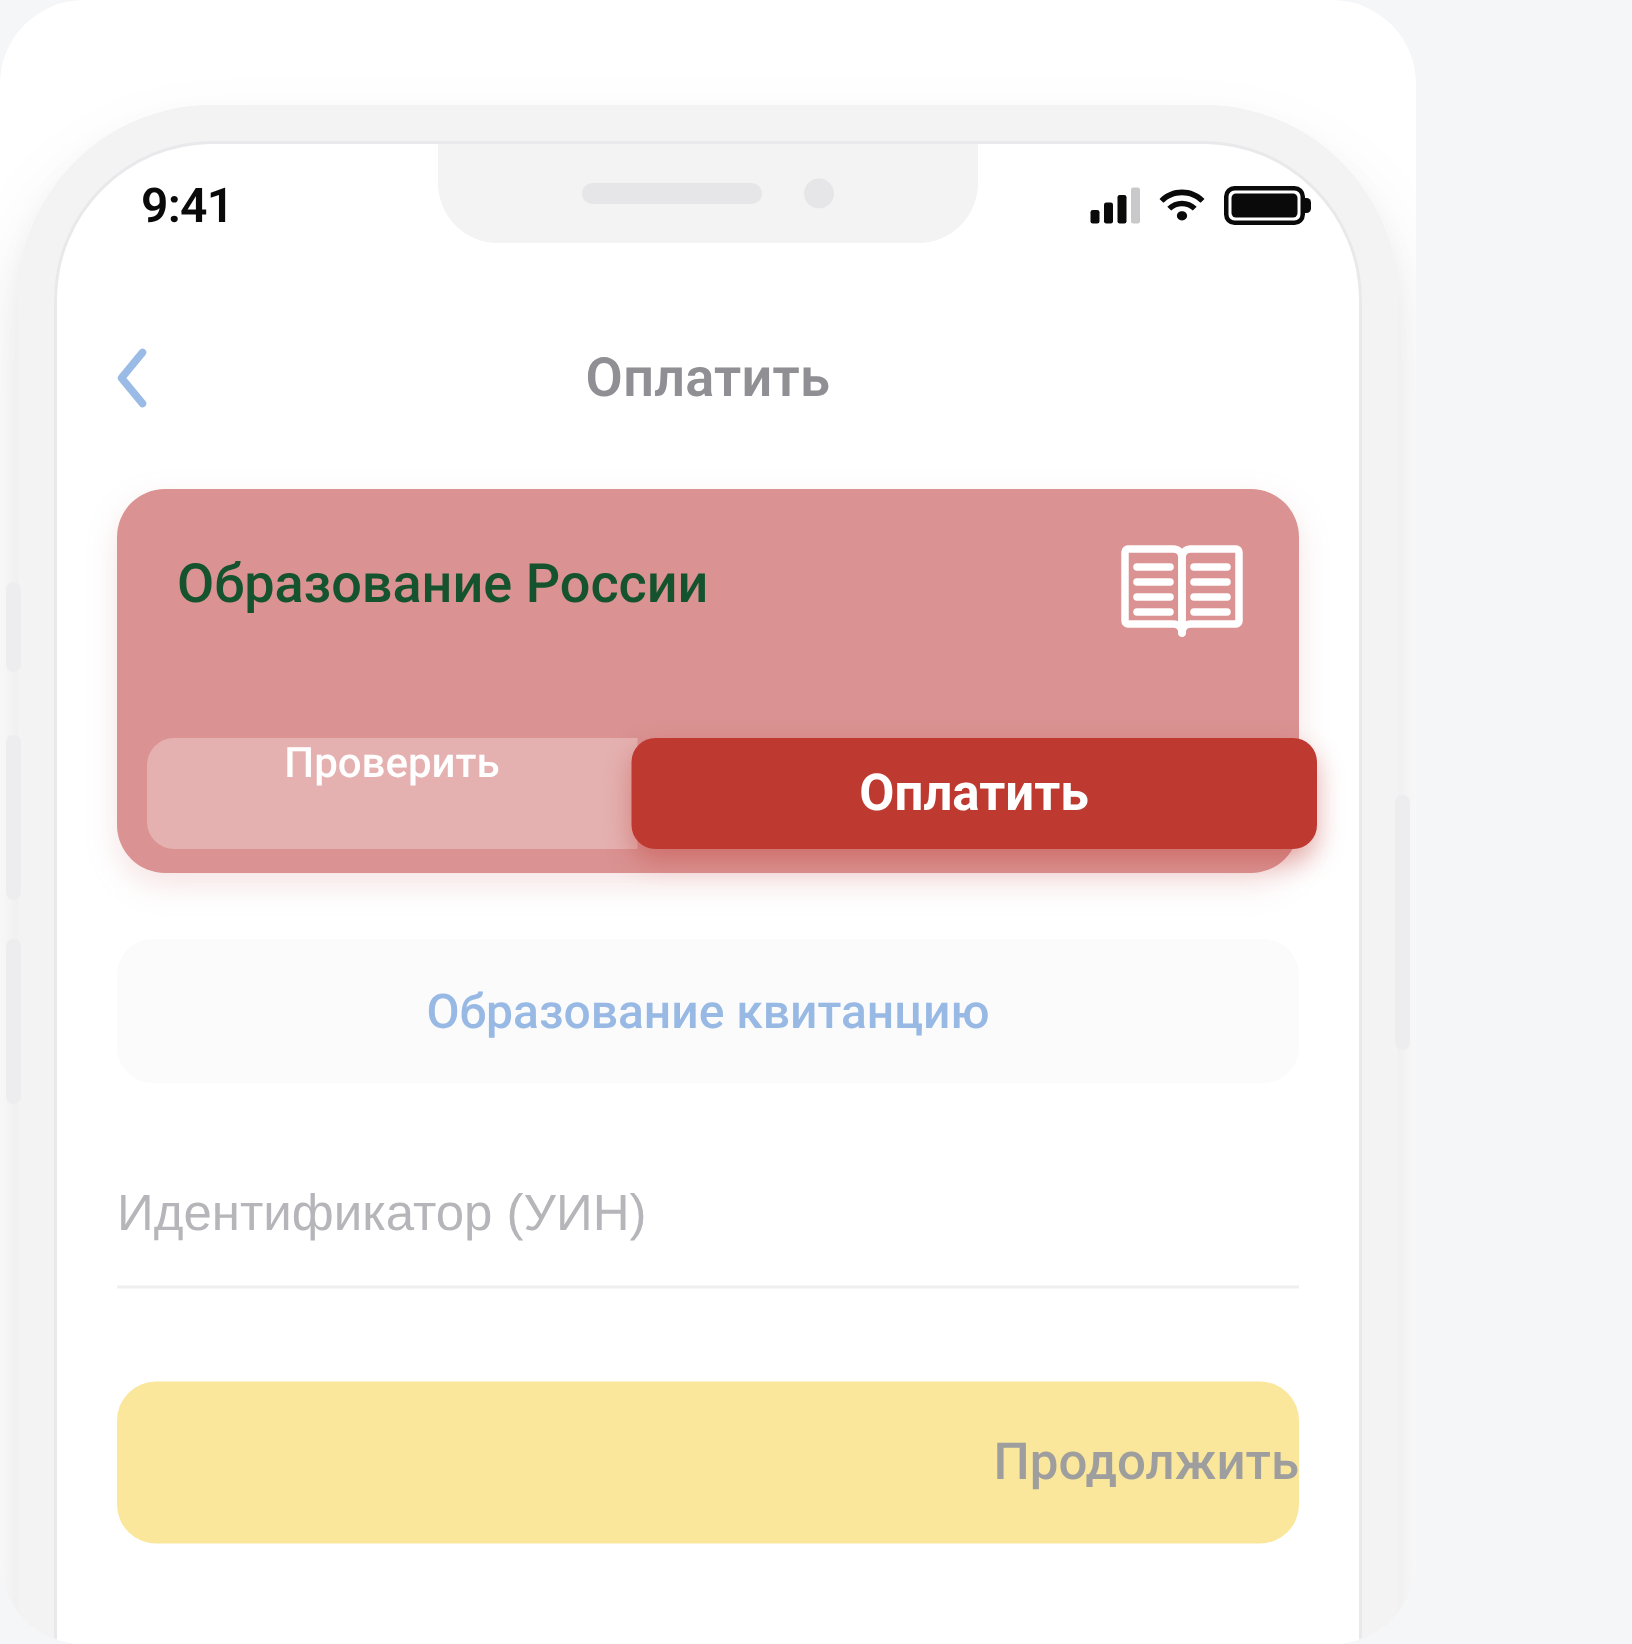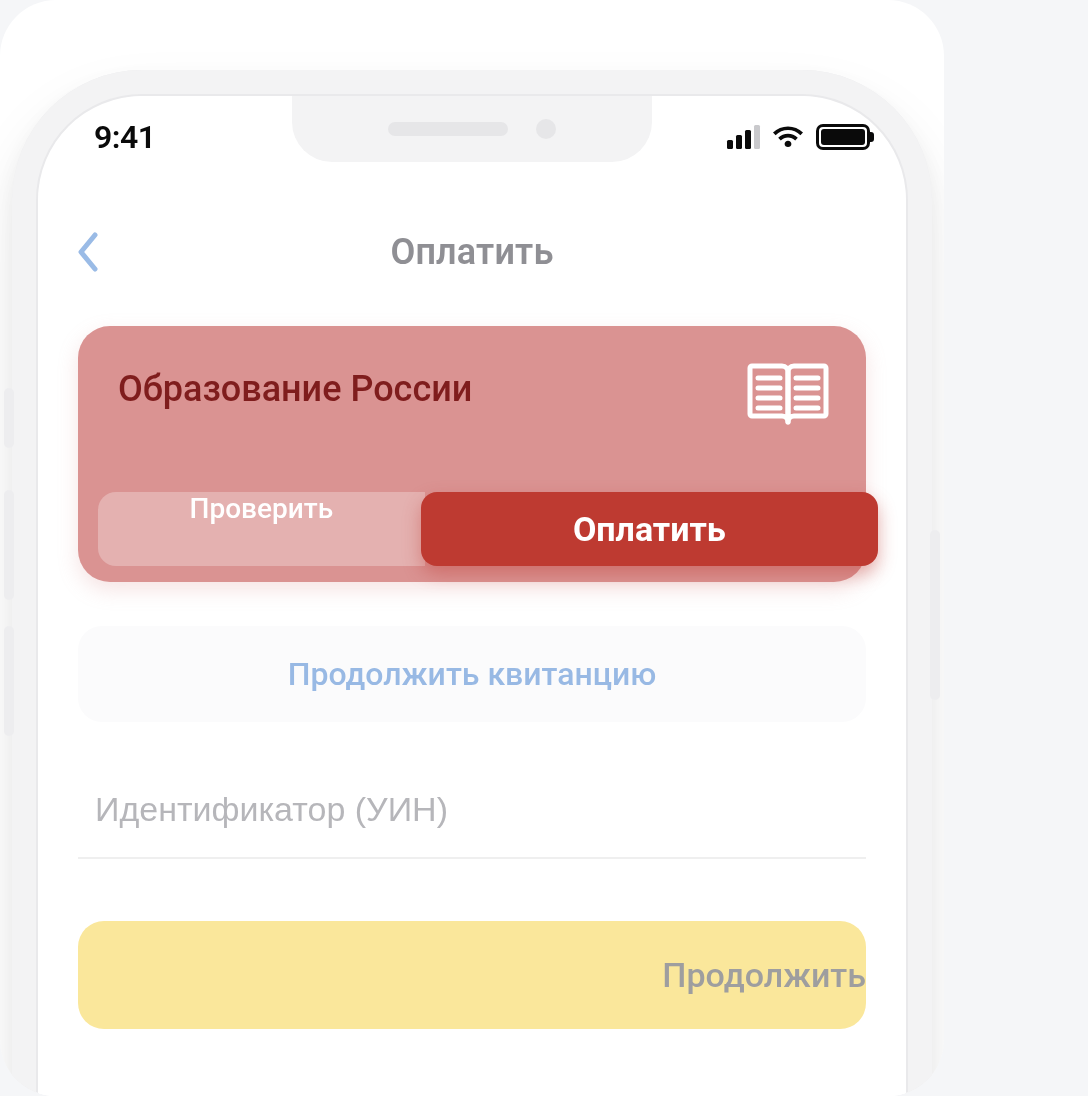--- a/index.html
+++ b/index.html
@@ -192,21 +192,21 @@
 
     .card {
       position: relative;
       background: #da9392;
       border-radius: 32px;
       padding: 42px 40px 96px 40px;
       min-height: 256px;
       box-shadow: 0 8px 20px rgba(218,147,146,0.25);
     }
     .card-title {
-      color: #7f1d1d;
+      color: #14532d;
       font-size: 36px;
       font-weight: 500;
     }
     .card-icon {
       position: absolute;
       right: 36px;
       top: 30px;
     }
     .card-icon svg { width: 84px; height: 78px; }
 
@@ -265,21 +265,20 @@
       padding-bottom: 20px;
     }
     .uin-input {
       width: 100%;
       border: none;
       outline: none;
       background: transparent;
       font-size: 34px;
       color: #0a0a0a;
       padding: 8px 0;
-      margin-left: 17px;
     }
     .uin-input::placeholder { color: #b6b6ba; }
 
     .continue {
       margin-top: 62px;
       height: 108px;
       background: #fae79b;
       border-radius: 26px;
       display: flex;
       align-items: center;
@@ -362,21 +361,21 @@
             <div class="seg-a">
               <span>Проверить</span>
             </div>
             <div class="seg-b">
               <span>Оплатить</span>
             </div>
           </div>
         </div>
 
         <div class="scan">
-          <span>Продолжить квитанцию</span>
+          <span>Образование квитанцию</span>
         </div>
 
         <div class="input-wrap">
           <input class="uin-input" type="text" placeholder="Идентификатор (УИН)" style="">
         </div>
 
         <div class="continue">
           <span>Продолжить</span>
         </div>
 

